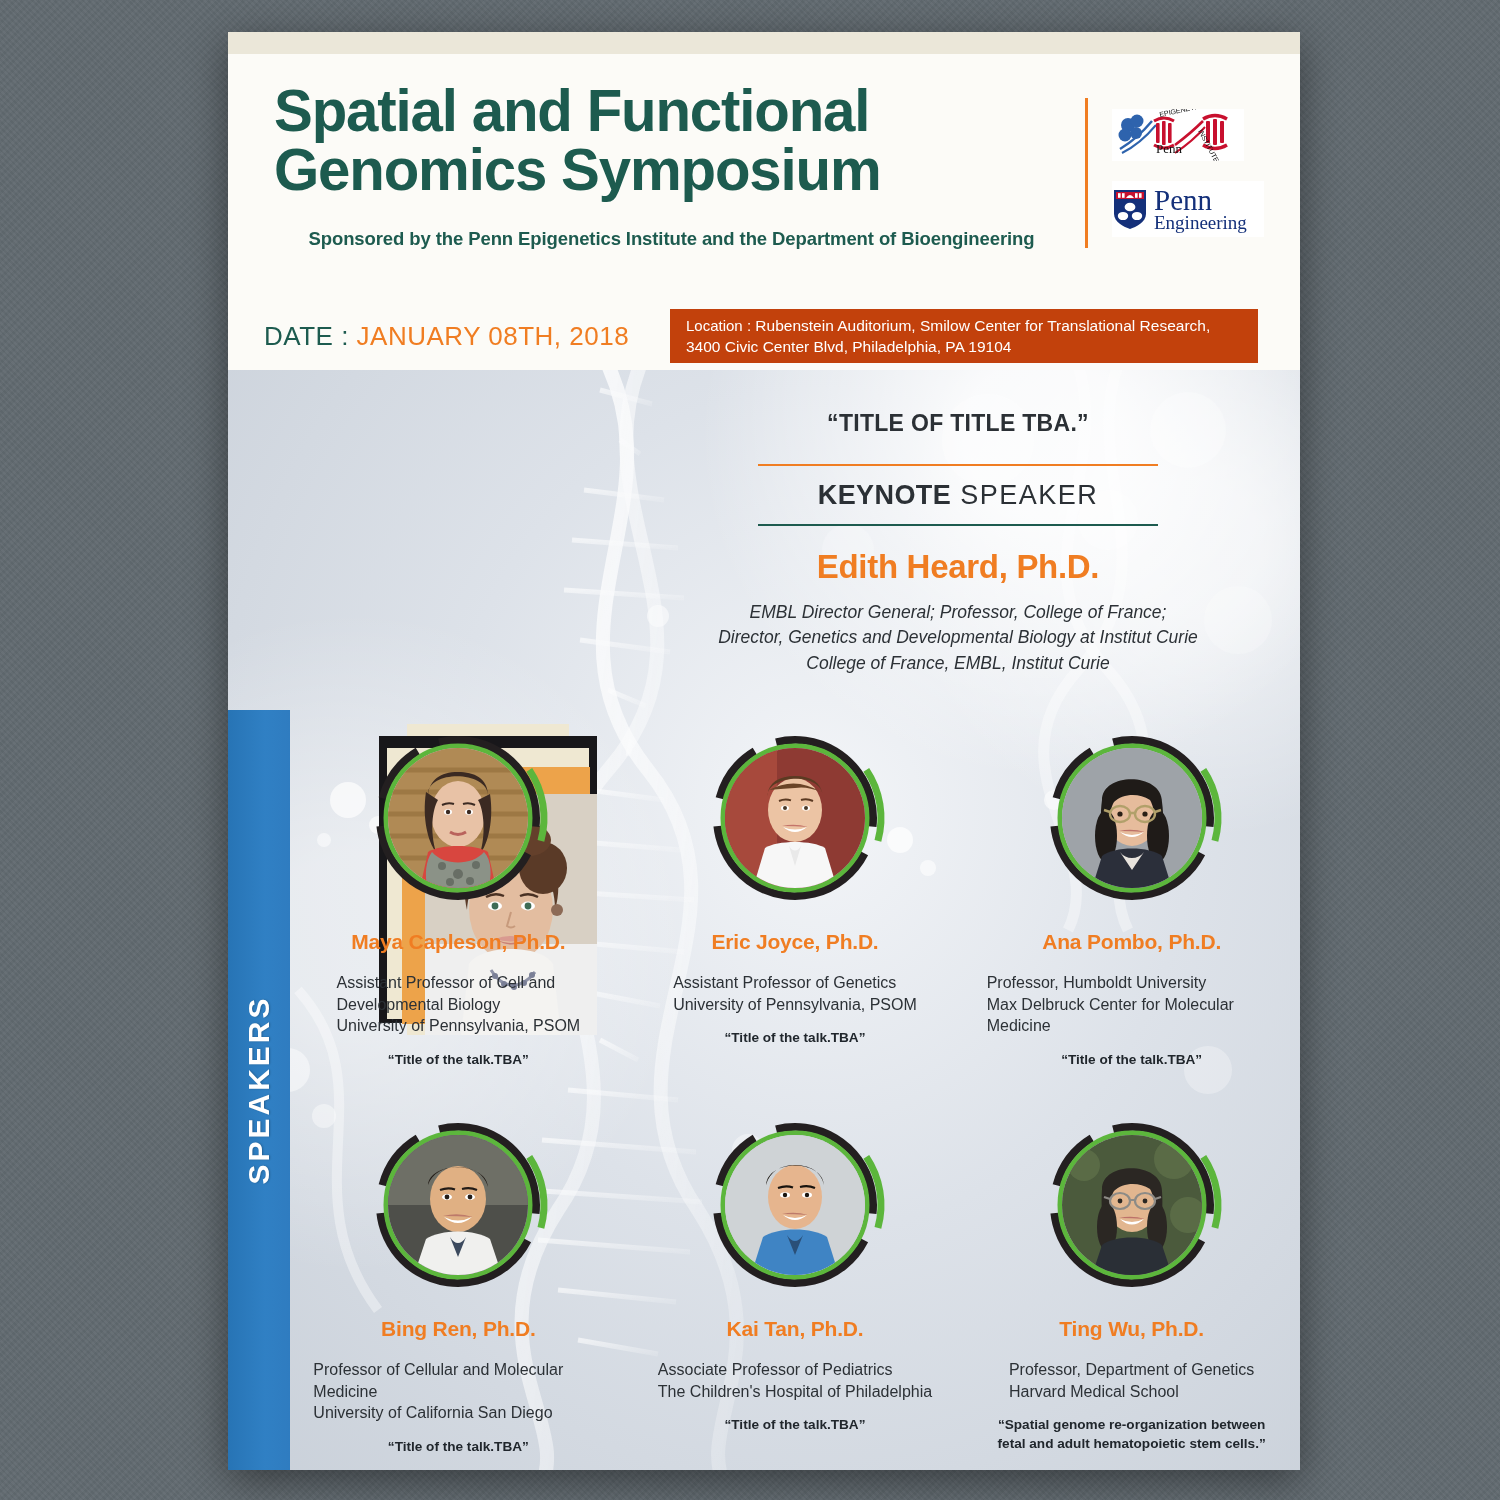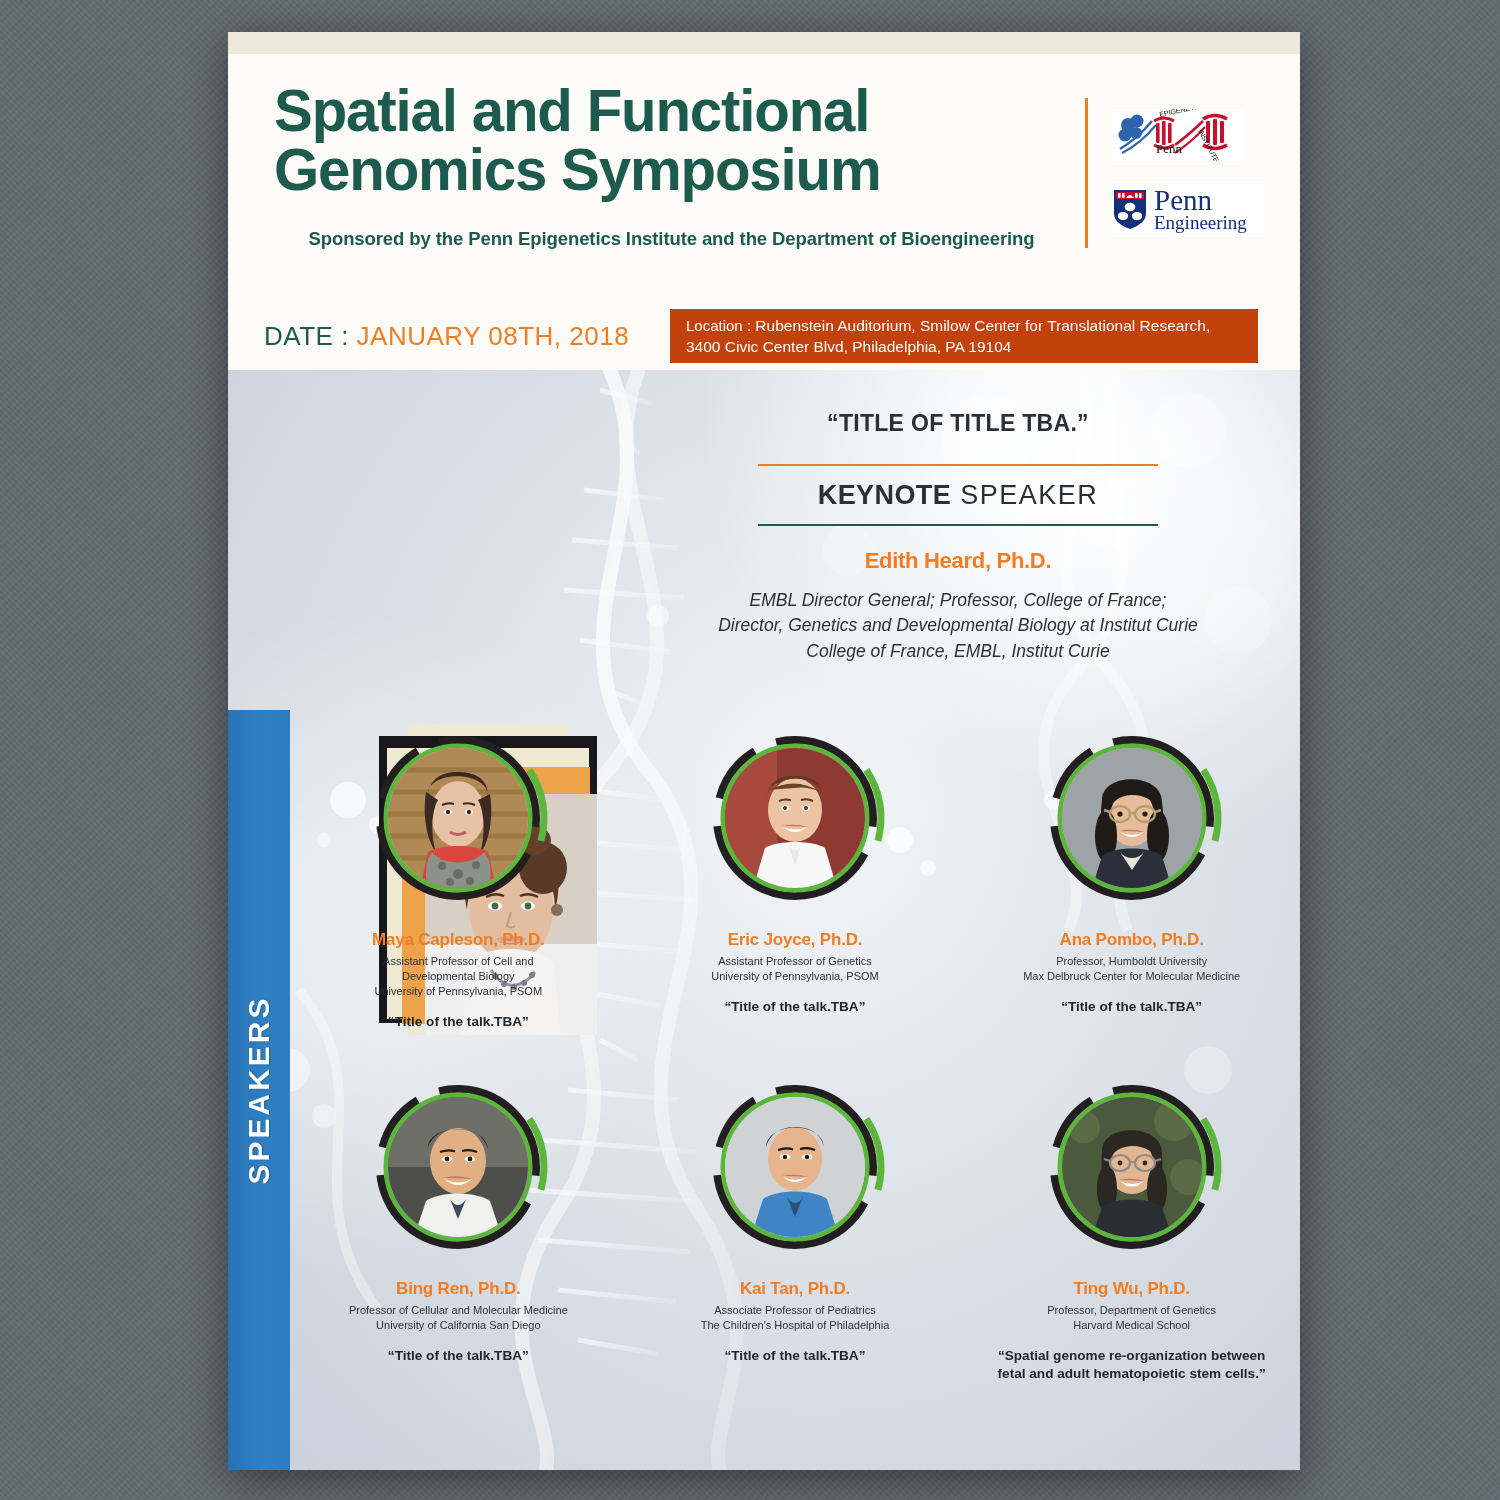--- a/index.html
+++ b/index.html
@@ -113,21 +113,21 @@
   .kn-photo{position:absolute;left:23px;top:27px;width:172px;height:241px;overflow:hidden;background:#cfc6b8;}
 
   
   .kn-text{position:absolute;left:430px;top:40px;width:600px;text-align:center;color:#2c3136;}
   .kn-talk{font-size:23px;font-weight:bold;letter-spacing:.3px;color:#2b3035;}
   .kn-rule-o{height:2px;background:#f07d22;margin:27px auto 0;width:400px;}
   .kn-kw{margin-top:14px;font-size:27px;letter-spacing:.4px;color:#2b3035;}
   .kn-kw b{font-weight:bold;}
   .kn-kw span{font-weight:normal;letter-spacing:1.5px;}
   .kn-rule-g{height:2px;background:#1d5b4f;margin:13px auto 0;width:400px;}
-  .kn-name{margin-top:22px;font-size:22px;font-weight:bold;color:#f07d22;letter-spacing:-.3px;}
+  .kn-name{margin-top:22px;font-size:33px;font-weight:bold;color:#f07d22;letter-spacing:-.3px;}
   .kn-aff{margin-top:14px;font-size:17.5px;line-height:1.45;color:#2c3136;font-style:italic;}
 
   
   .sidebar{
     position:absolute;left:0;top:340px;width:62px;height:760px;
     background:linear-gradient(90deg,#2774b5 0%,#3080c4 60%,#2f7cc0 100%);
   }
   .sidebar-label{
     position:absolute;left:50%;top:50%;
     transform:translate(-50%,-50%) rotate(-90deg);
@@ -142,22 +142,22 @@
     display:grid;grid-template-columns:repeat(3,1fr);
     row-gap:38px;
   }
   .spk{display:flex;flex-direction:column;align-items:center;}
   .ring-wrap{position:relative;width:196px;height:196px;}
   .ring-svg{position:absolute;inset:0;}
   .spk-photo{
     position:absolute;left:28px;top:28px;width:140px;height:140px;border-radius:50%;
     overflow:hidden;background:#b9bec6;
   }
-  .spk-name{margin-top:14px;font-size:17px;font-weight:bold;color:#f07d22;letter-spacing:-.2px;}
-  .spk-aff{margin-top:4px;font-size:11px;line-height:1.35;color:#2c3136;text-align:center;max-width:290px;}
+  .spk-name{margin-top:14px;font-size:21px;font-weight:bold;color:#f07d22;letter-spacing:-.2px;}
+  .spk-aff{margin-top:18px;font-size:16px;line-height:1.35;color:#2c3136;text-align:left;max-width:290px;}
   .spk-talk{margin-top:14px;font-size:13.6px;font-weight:bold;color:#20262c;text-align:center;max-width:290px;line-height:1.35;}
 </style>
 </head>
 <body>
 
 <div class="backdrop-texture"></div>
 
 <div class="poster">
 
   <div class="top-band"></div>

